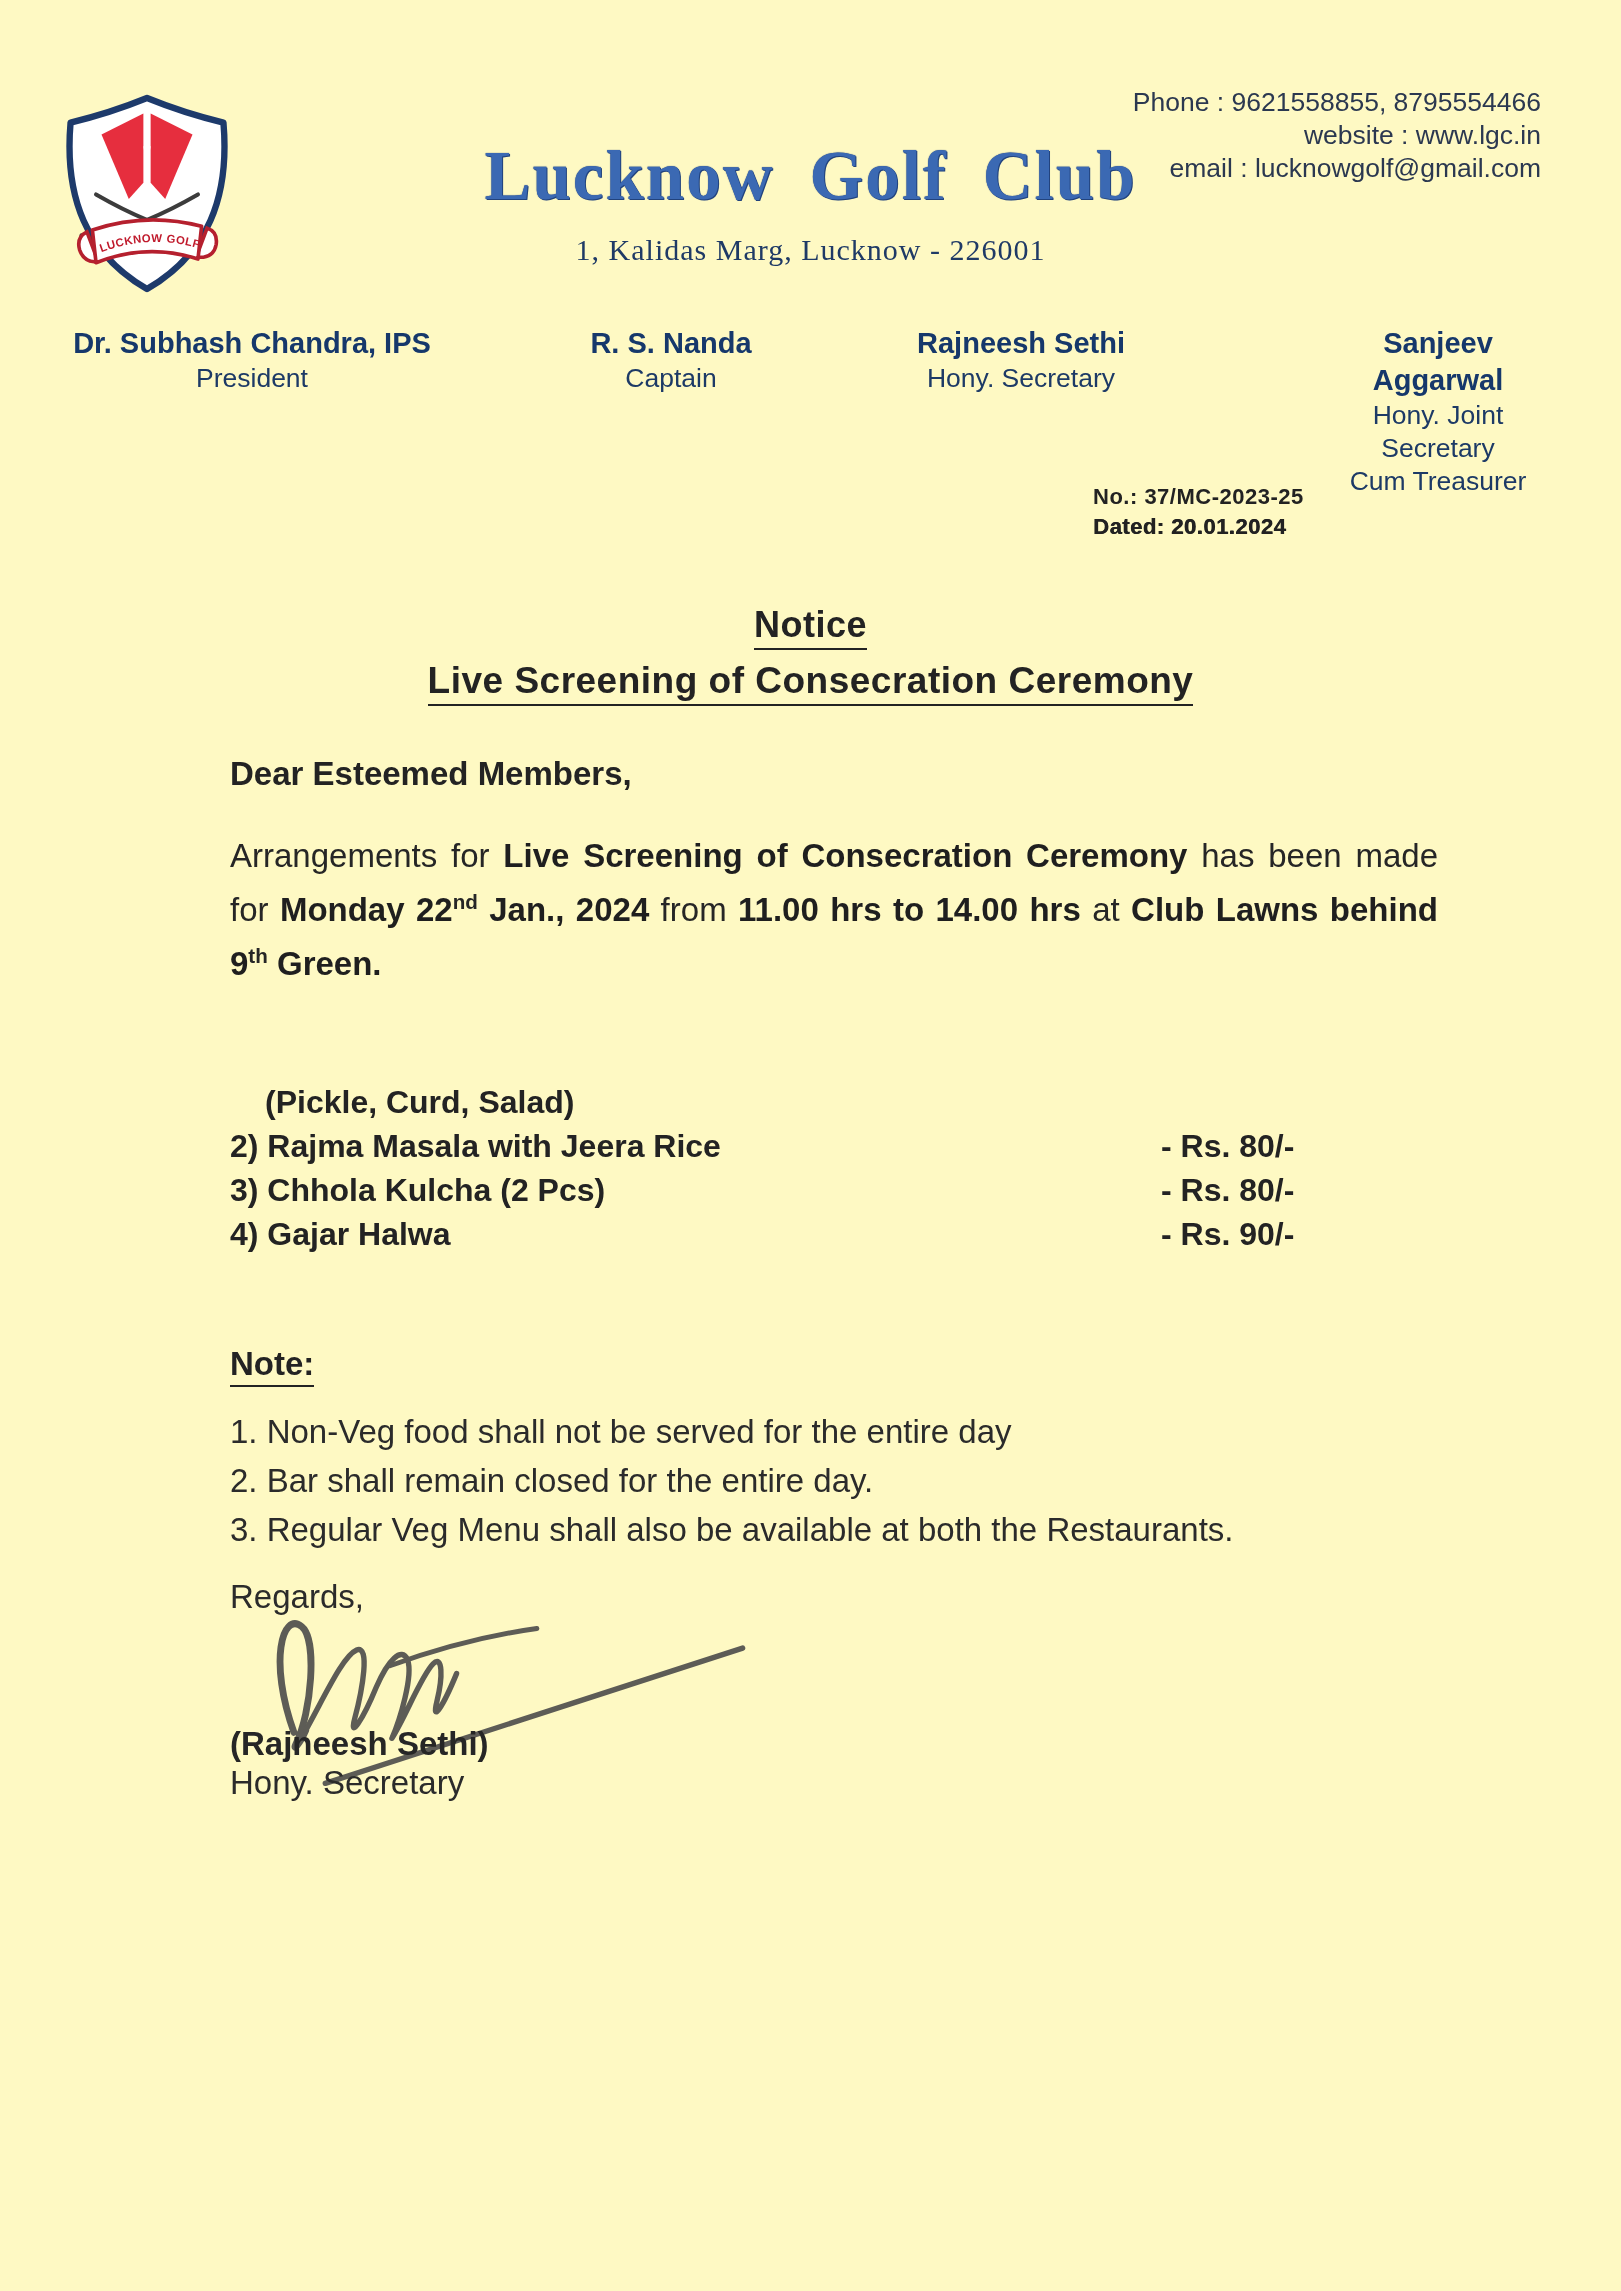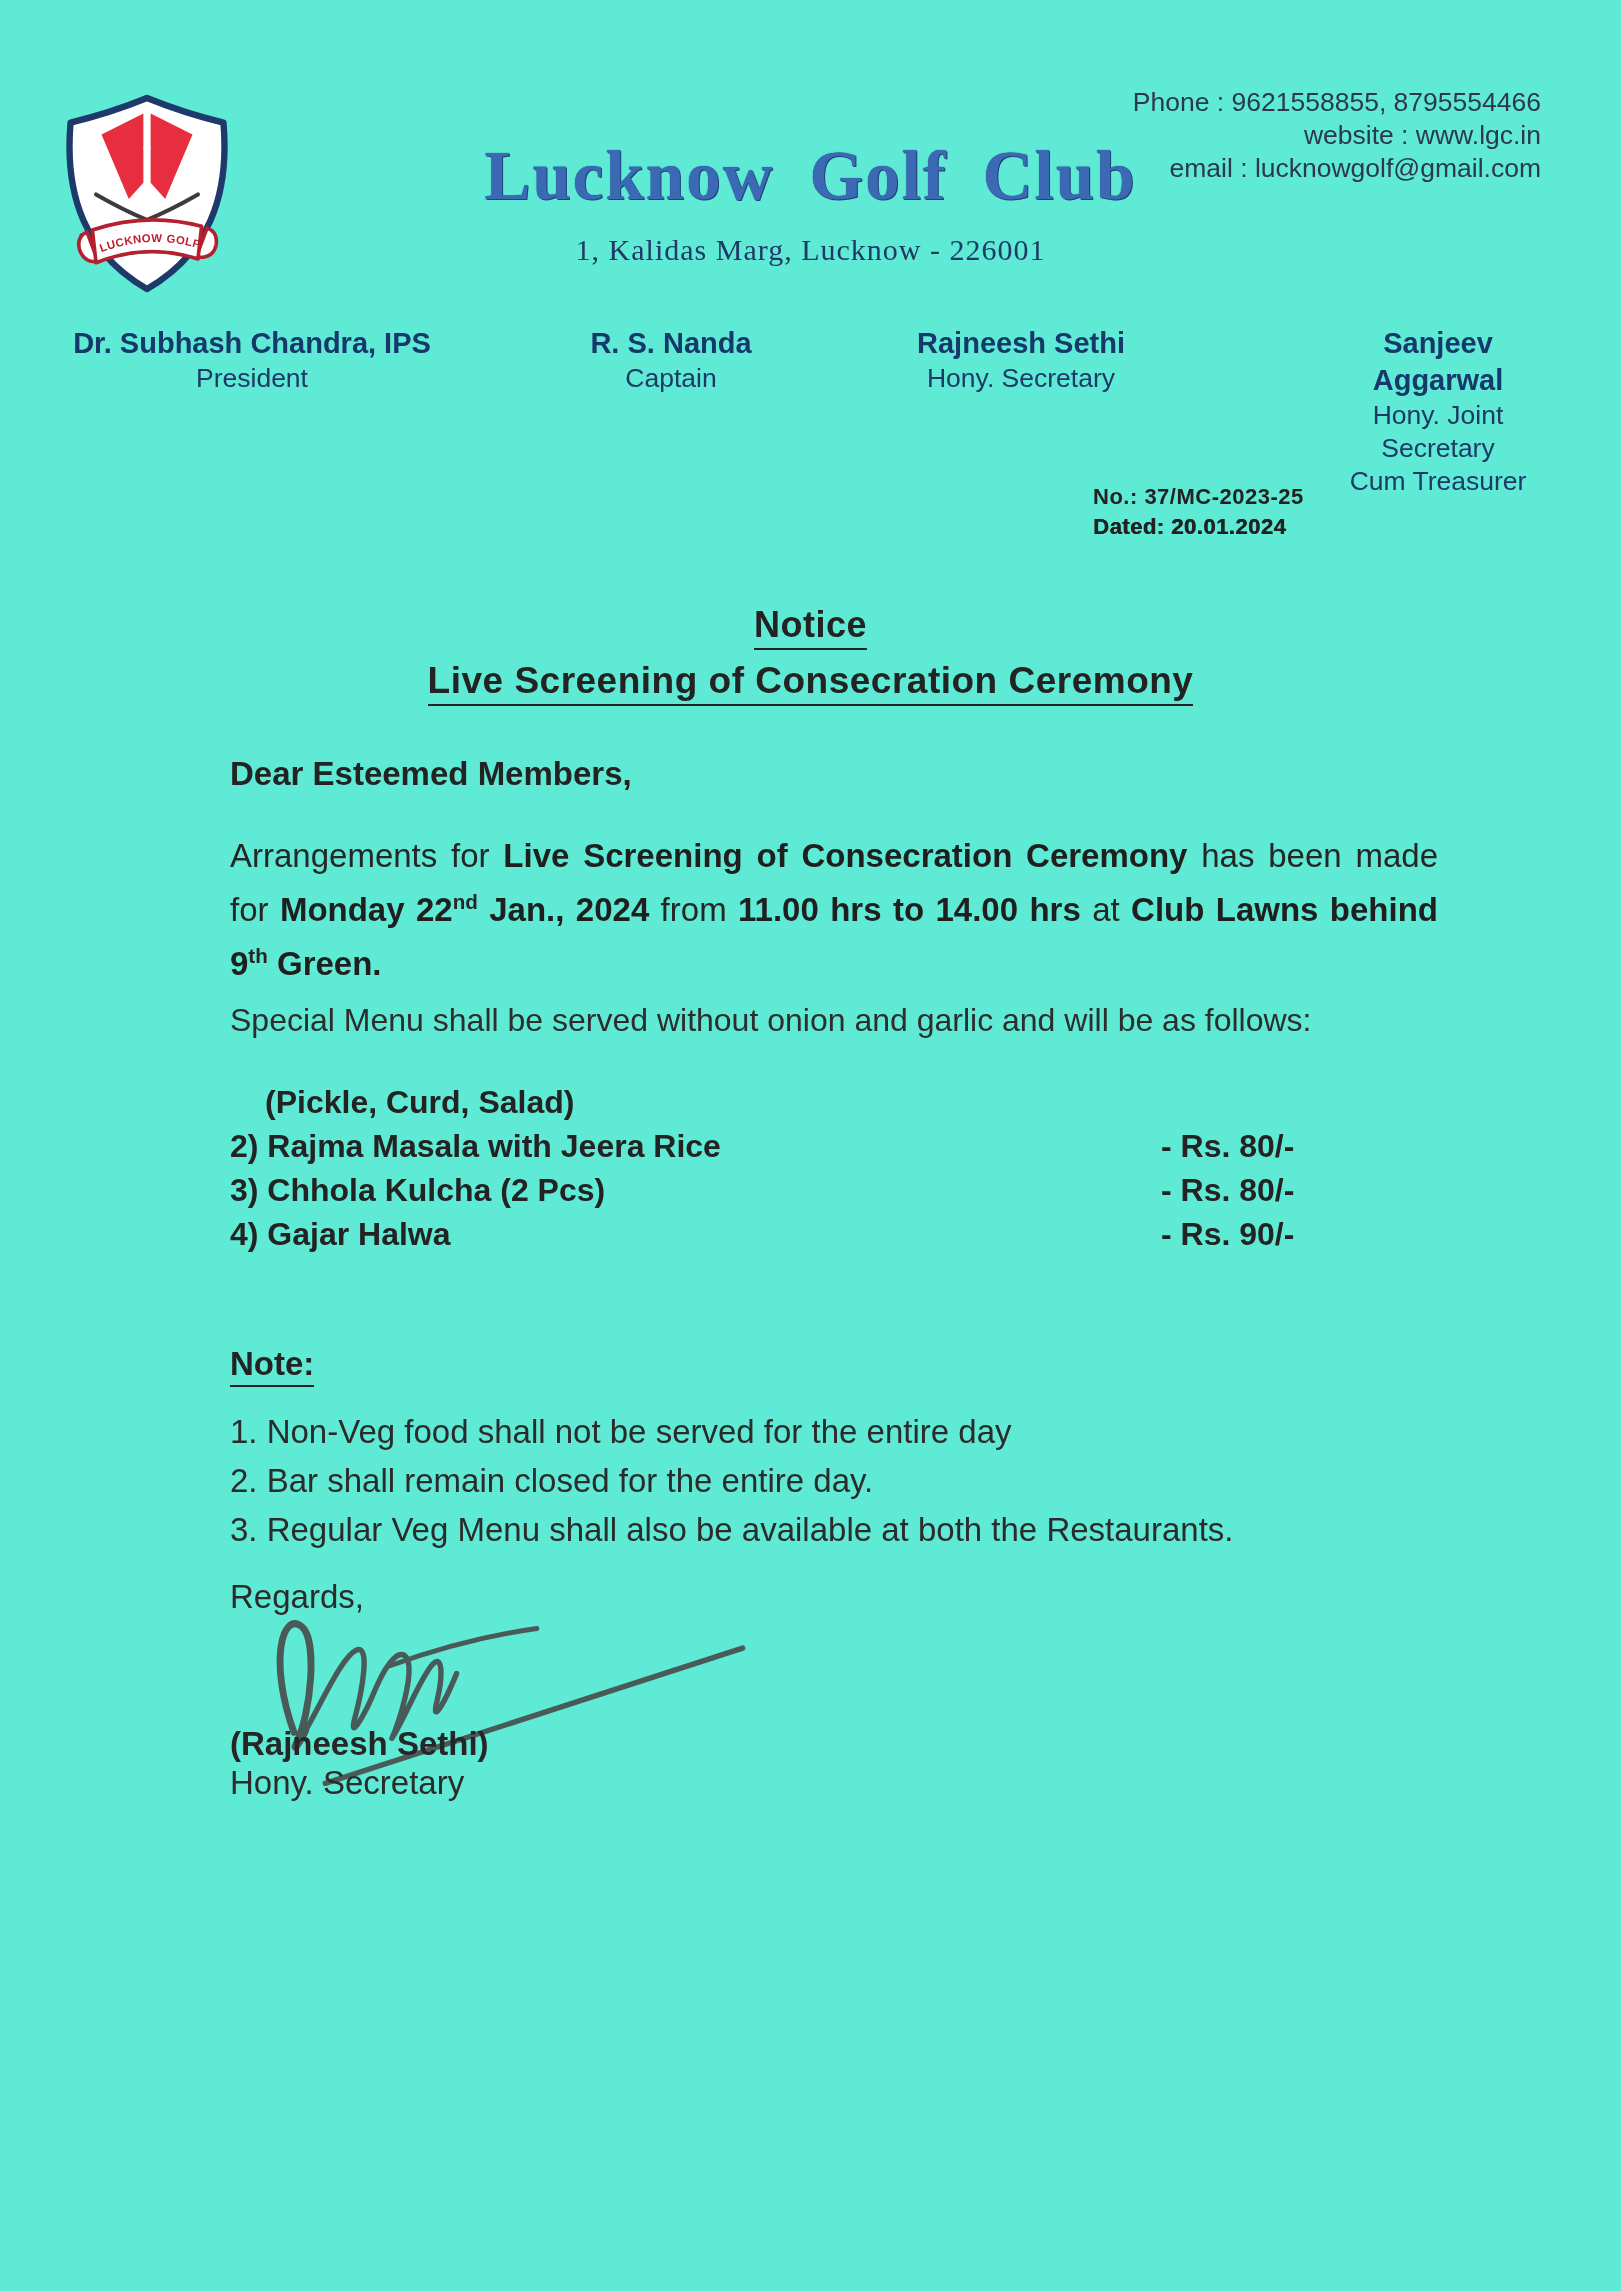--- a/index.html
+++ b/index.html
@@ -1,20 +1,20 @@
 <!DOCTYPE html>
 <html><head>
 <meta charset="utf-8">
 <style>
   html,body{margin:0;padding:0;background:#e8e8e8;}
   .page{
     position:relative;
     width:1621px;height:2292px;
     margin:0 auto;
-    background:#5eead4;
+    background:#fef9c3;
     font-family:"Liberation Sans",sans-serif;
     color:#2a2a2a;
     overflow:hidden;
   }
   .page *{box-sizing:border-box;}
 
   
   .contact{
     position:absolute;top:86px;right:80px;
     text-align:right;
@@ -150,21 +150,20 @@
 
   <div class="notice-head">
     <span class="t">Notice</span>
     <span class="s"><span>Live Screening of Consecration Ceremony</span></span>
   </div>
 
   <div class="salutation">Dear Esteemed Members,</div>
 
   <div class="para"><span>Arrangements for </span><b>Live Screening of Consecration Ceremony</b><span> has been made for </span><b>Monday 22</b><sup>nd</sup><b> Jan., 2024</b><span> from </span><b>11.00 hrs to 14.00 hrs</b><span> at </span><b>Club Lawns behind 9</b><sup>th</sup><b> Green.</b></div>
 
-  <div class="menu-intro">Special Menu shall be served without onion and garlic and will be as follows:</div>
 
   <div class="menu">
     <div class="sub">(Pickle, Curd, Salad)</div>
     <div class="row">
       <div>2) Rajma Masala with Jeera Rice</div>
       <div>- Rs. 80/-</div>
     </div>
     <div class="row">
       <div>3) Chhola Kulcha (2 Pcs)</div>
       <div>- Rs. 80/-</div>

